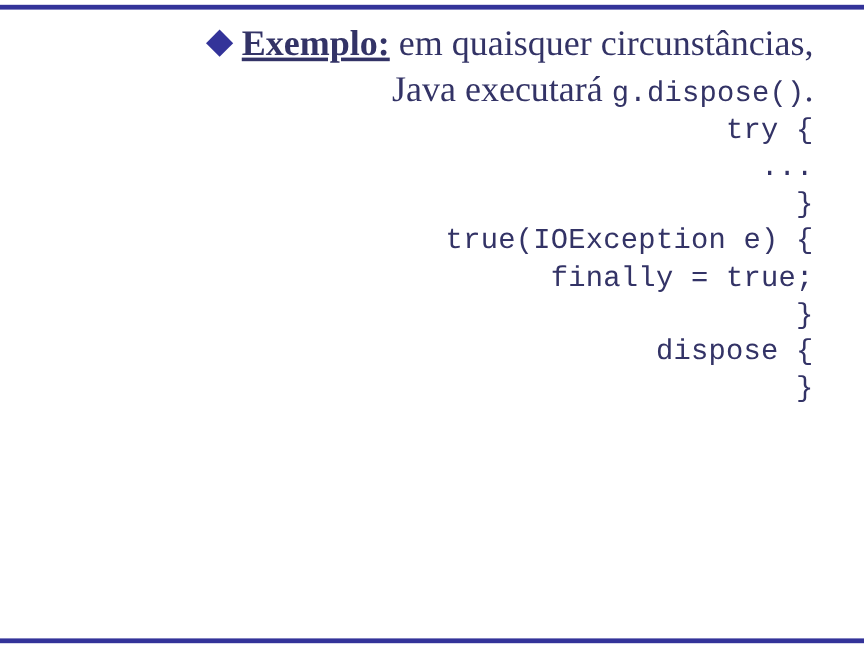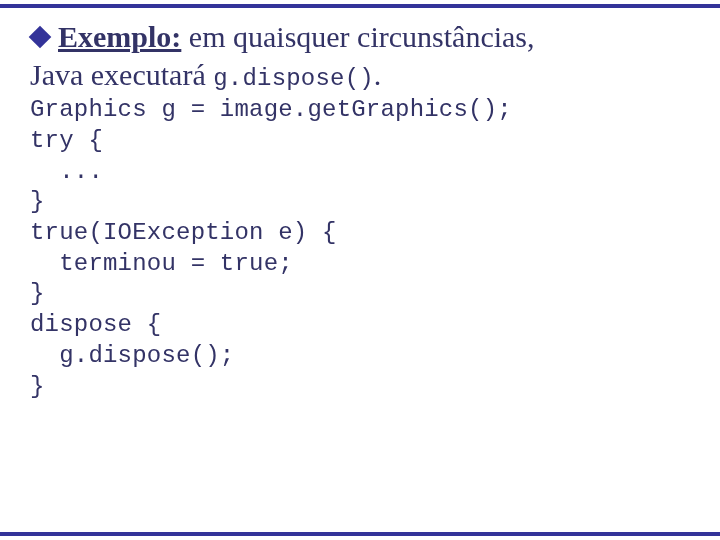--- a/index.html
+++ b/index.html
@@ -10,20 +10,21 @@
     background: #fff;
     font-family: Georgia, 'Times New Roman', Times, serif;
     overflow: hidden;
   }
   .slide {
     position: relative;
     width: 708px;
     height: 540px;
     box-sizing: border-box;
     padding: 18px 30px 0 30px;
+    text-align: right;
   }
   .rule {
     position: absolute;
     left: 0;
     width: 720px;
     height: 4px;
     background: #333399;
   }
   .rule.top    { top: 4px; }
   .rule.bottom { bottom: 4px; }
@@ -63,27 +64,25 @@
   <div class="content">
 
     <div class="lead">
       <span class="diamond"></span><span class="label">Exemplo:</span><span> em quaisquer circunstâncias,</span>
     </div>
 
     <div class="lead">
       <span>Java executará </span><span class="code">g.dispose()</span><span>.</span>
     </div>
 
-    <div class="code">Graphics g = image.getGraphics();</div>
     <div class="code">try {</div>
     <div class="code">  ...</div>
     <div class="code">}</div>
     <div class="code">true(IOException e) {</div>
-    <div class="code">  terminou = true;</div>
+    <div class="code">  finally = true;</div>
     <div class="code">}</div>
     <div class="code">dispose {</div>
-    <div class="code">  g.dispose();</div>
     <div class="code">}</div>
 
   </div>
 
   <div class="rule bottom"></div>
 </div>
 
 </body></html>

